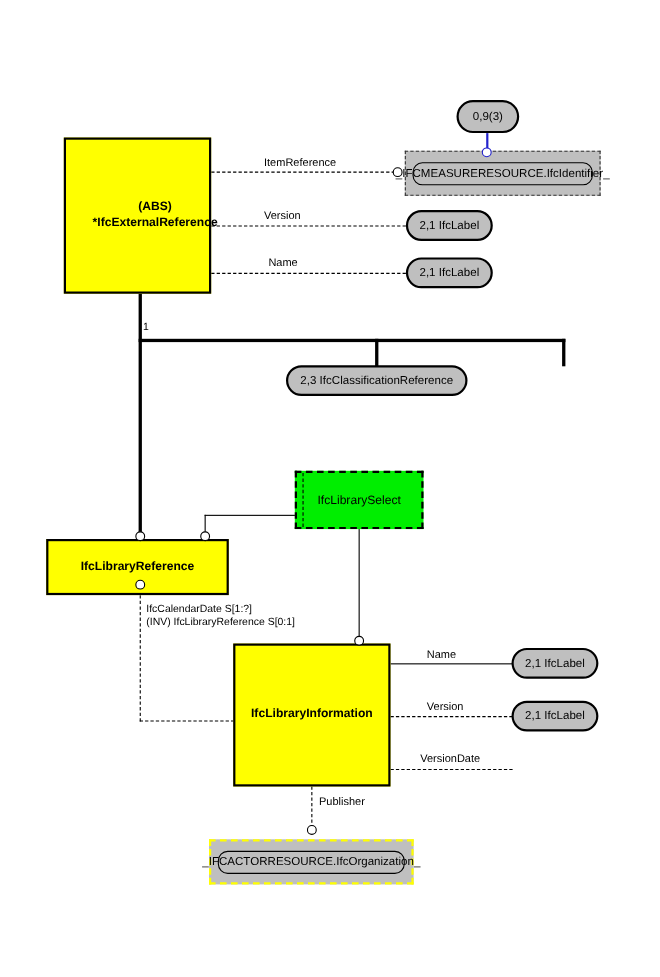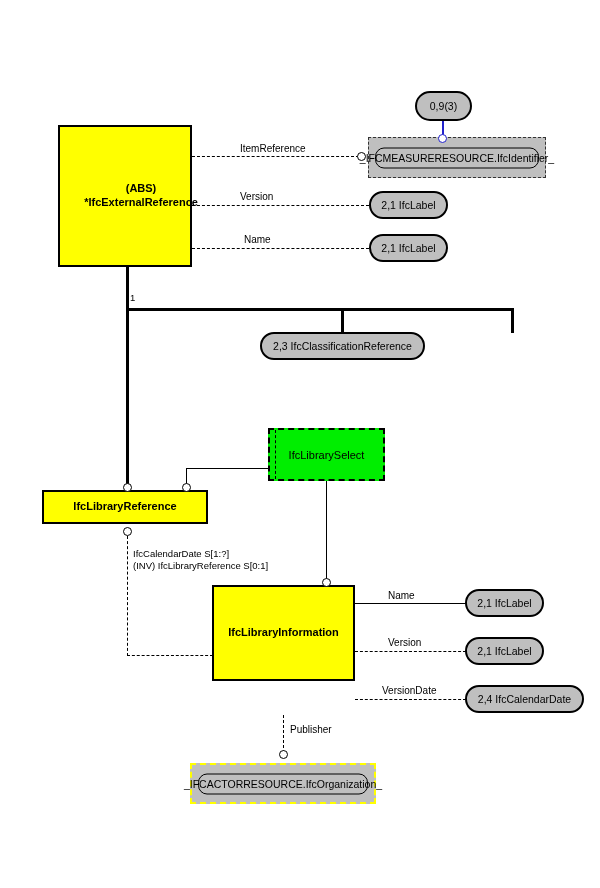--- a/index.html
+++ b/index.html
@@ -204,41 +204,40 @@
   <div class="line v-solid" style="left:326px; top:445px; height:23px;"></div>
   <div class="line h-solid" style="left:186px; top:468px; width:141px;"></div>
   <div class="line v-solid" style="left:186px; top:468px; height:22px;"></div>
   <div class="circ" style="left:182px; top:483px;"></div>
 
   <div class="line v-solid" style="left:326px; top:445px; height:139px;"></div>
   <div class="circ" style="left:322px; top:578px;"></div>
 
   <div class="circ" style="left:123px; top:483px;"></div>
 
-  <div class="entity" style="left:42px; top:490px; width:166px; height:34px;">IfcLibraryReference</div>
+  <div class="entity" style="left:42px; top:490px; width:166px; height:51px;">IfcLibraryReference</div>
 
   <div class="circ" style="left:123px; top:527px;"></div>
   <div class="line v-dash" style="left:127px; top:536px; height:120px;"></div>
   <div class="line h-dash" style="left:127px; top:655px; width:86px;"></div>
   <div class="cap small" style="left:133px; top:548px;">IfcCalendarDate   S[1:?]</div>
   <div class="cap small" style="left:133px; top:560px;">(INV) IfcLibraryReference   S[0:1]</div>
 
-  <div class="entity" style="left:212px; top:585px; width:143px; height:96px;">IfcLibraryInformation</div>
+  <div class="entity" style="left:212px; top:585px; width:143px; height:130px;">IfcLibraryInformation</div>
 
   <div class="line h-solid" style="left:355px; top:603px; width:111px;"></div>
   <div class="cap" style="left:388px; top:590px;">Name</div>
   <div class="rounded" style="left:465px; top:589px; width:79px; height:28px;">2,1  IfcLabel</div>
 
   <div class="line h-dash" style="left:355px; top:651px; width:111px;"></div>
   <div class="cap" style="left:388px; top:637px;">Version</div>
   <div class="rounded" style="left:465px; top:637px; width:79px; height:28px;">2,1  IfcLabel</div>
 
   <div class="line h-dash" style="left:355px; top:699px; width:111px;"></div>
   <div class="cap" style="left:382px; top:685px;">VersionDate</div>
-  <div class="rounded" style="left:465px; top:685px; width:119px; height:28px;">2,4  IfcCalendarDate</div>
 
   <div class="line v-dash" style="left:283px; top:715px; height:38px;"></div>
   <div class="cap" style="left:290px; top:724px;">Publisher</div>
   <div class="circ" style="left:279px; top:750px;"></div>
 
   <div class="extref yellow-frame" style="left:190px; top:763px; width:186px; height:41px;padding-left:44px;">
     <div class="inner">_IFCACTORRESOURCE.IfcOrganization_</div>
   </div>
 
 </div>

